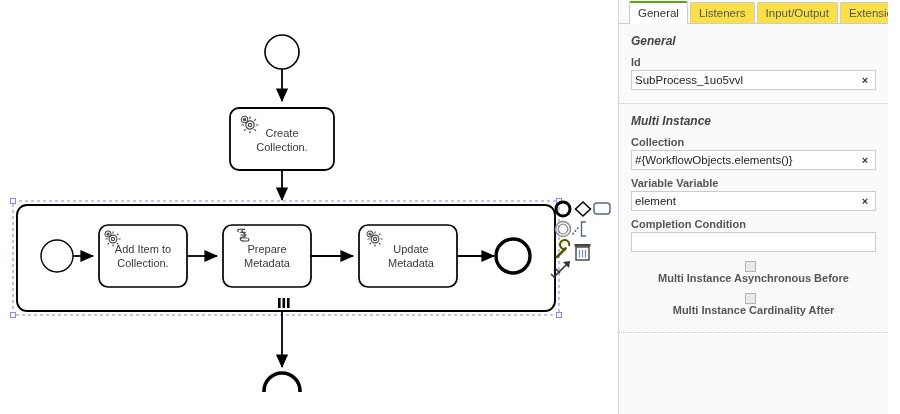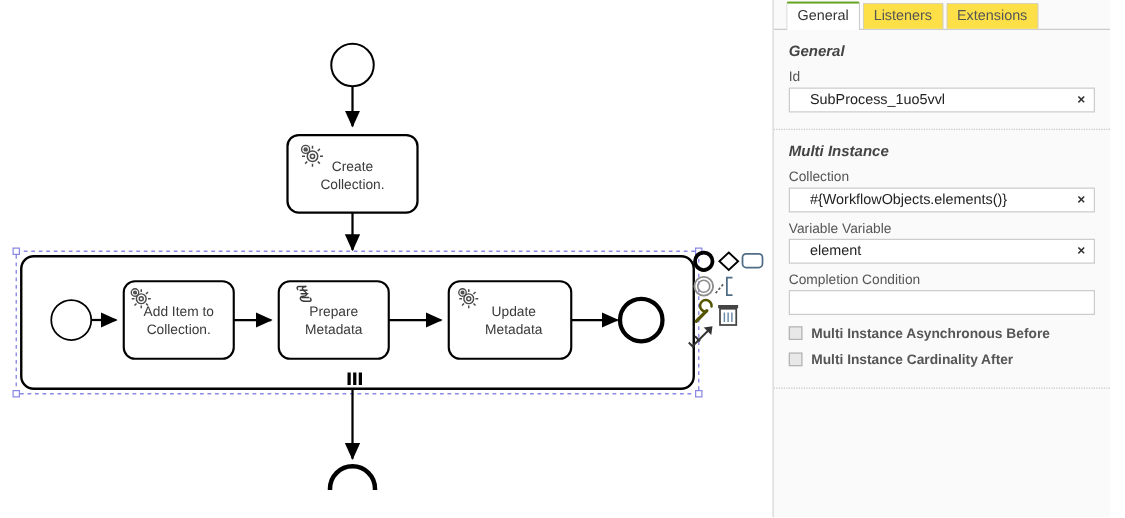--- a/index.html
+++ b/index.html
@@ -90,29 +90,30 @@
     font-style: italic;
     color: #444444;
     margin: 2px 0 8px 0;
   }
   .field { margin-bottom: 7px; }
   .field-label {
     display: block;
     font-size: 11px;
     color: #555555;
     margin-bottom: 2px;
+    font-weight: bold;
   }
   .input-wrap { position: relative; }
   .text-input {
     width: 100%;
     height: 20px;
     font-family: "Liberation Sans", sans-serif;
     font-size: 11.5px;
     color: #222222;
-    padding: 1px 20px 1px 16px;
+    padding: 1px 20px 1px 3px;
     border: 1px solid #cccccc;
     background: #ffffff;
     outline: none;
   }
   .clear-btn {
     position: absolute;
     right: 4px; top: 2px;
     width: 14px; height: 16px;
     line-height: 16px;
     text-align: center;
@@ -130,22 +131,23 @@
     color: #222222;
     padding: 2px 4px;
     border: 1px solid #cccccc;
     background: #ffffff;
     outline: none;
     resize: vertical;
     display: block;
   }
   .check-row {
     display: flex;
-    align-items: flex-start;
+    align-items: center;
     margin: 9px 0 0 0;
+    flex-direction: column;
   }
   .checkbox {
     width: 11px; height: 11px;
     border: 1px solid #b4b4b4;
     background: #e8e8e8;
     margin-right: 7px;
     flex: 0 0 auto;
     cursor: pointer;
   }
   .check-label {
@@ -331,20 +333,21 @@
         </g>
       </g>
     </svg>
   </div>
 
   <div id="panel">
 
     <div class="tabbar">
       <div class="tab active">General</div>
       <div class="tab">Listeners</div>
+      <div class="tab">Input/Output</div>
       <div class="tab">Extensions</div>
     </div>
 
     <div class="panel-body">
 
       <div class="group">
         <div class="group-title">General</div>
 
         <div class="field">
           <span class="field-label">Id</span>

